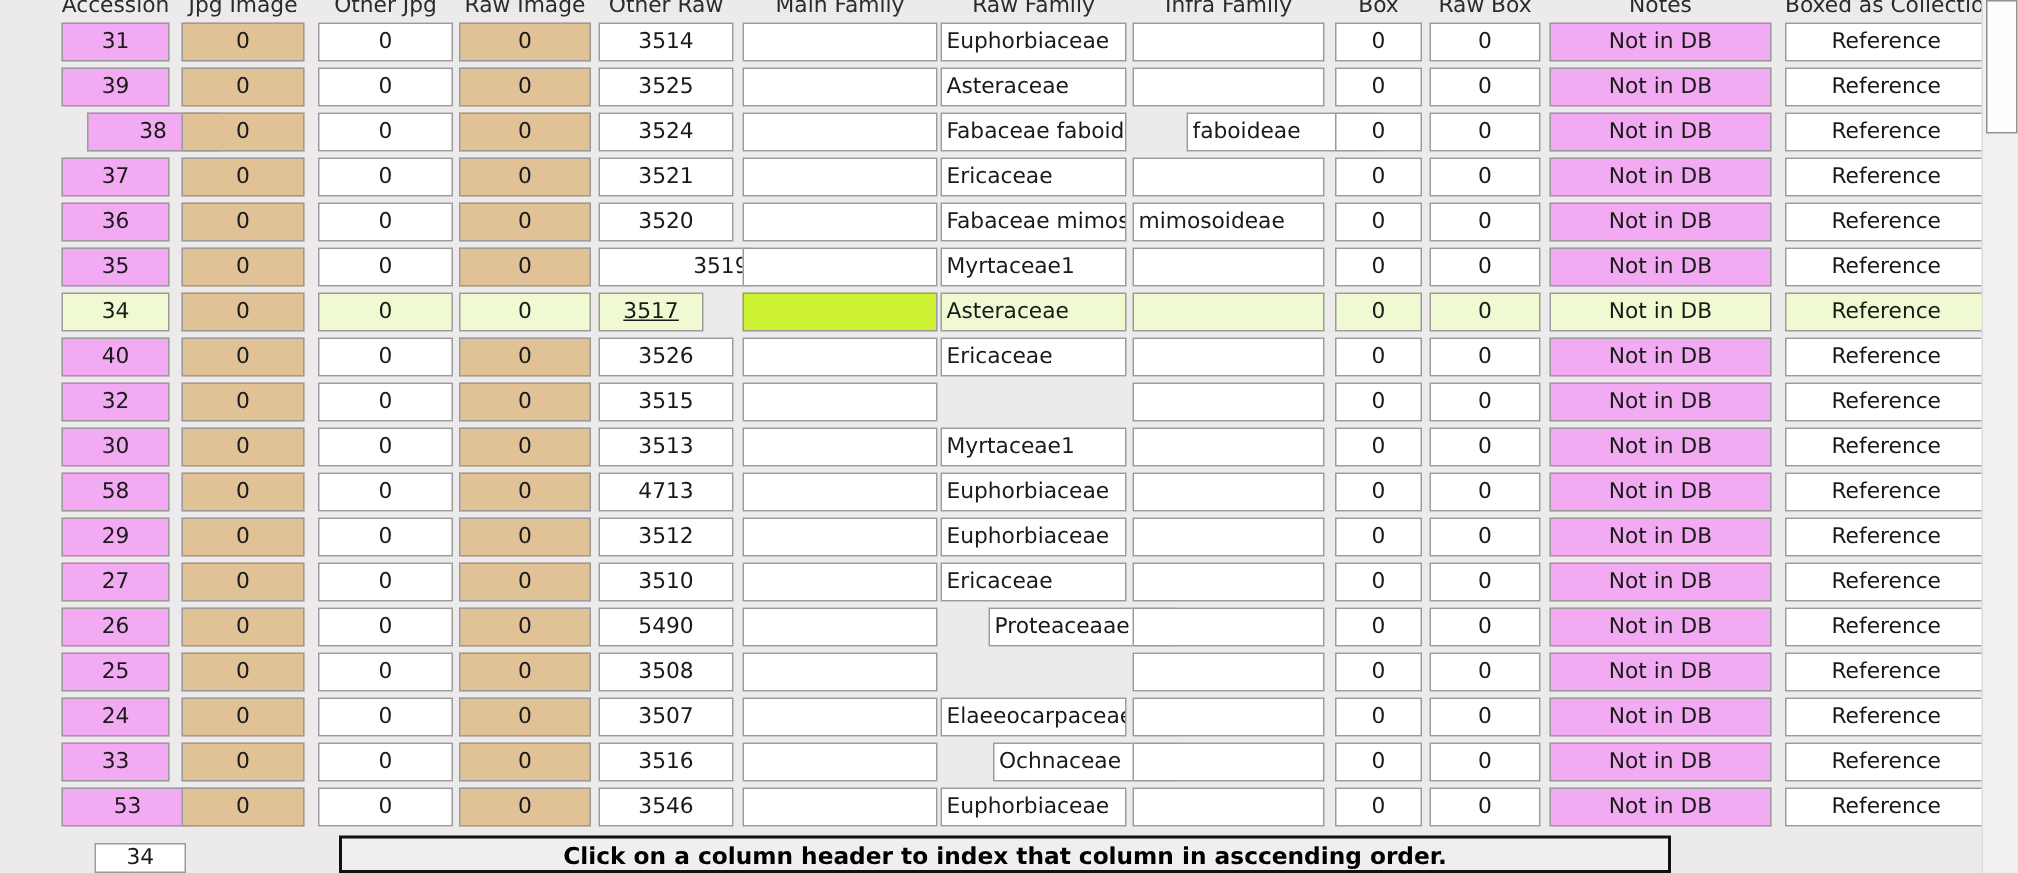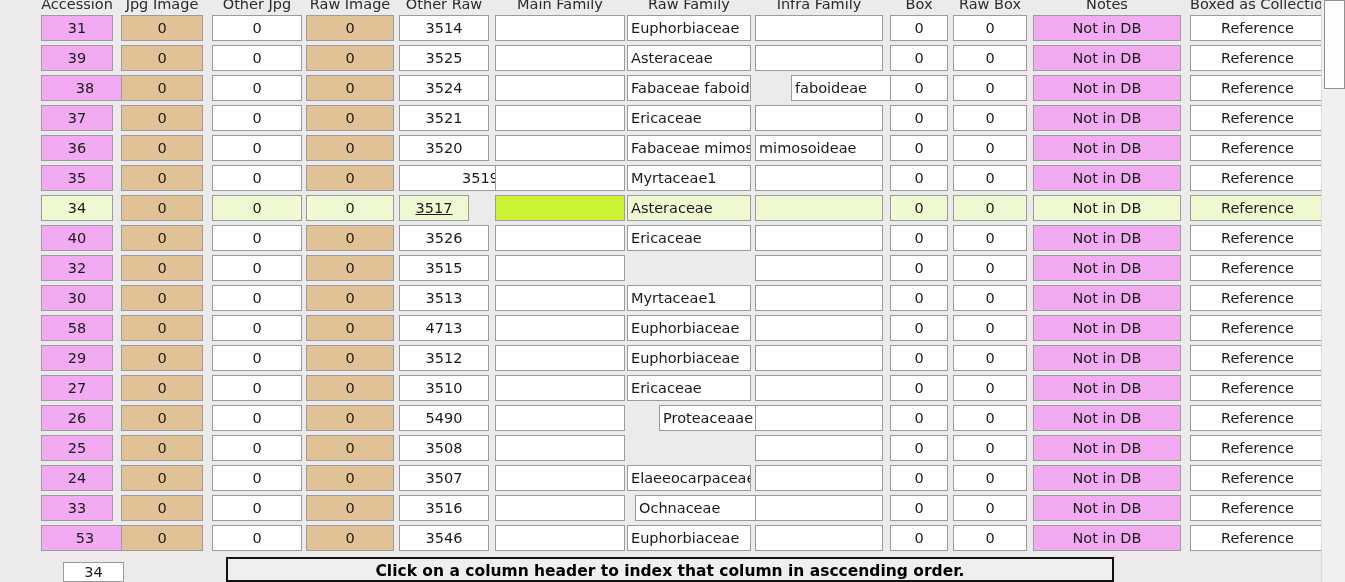--- a/index.html
+++ b/index.html
@@ -169,21 +169,21 @@
         <div class="cell center c-white" style="left: 399px; width: 90px;">3525</div>
         <div class="cell left c-white" style="left: 495px; width: 130px;"></div>
         <div class="cell left c-white" style="left: 627px; width: 124px;">Asteraceae</div>
         <div class="cell left c-white" style="left: 755px; width: 128px;"></div>
         <div class="cell center c-white" style="left: 890px; width: 58px;">0</div>
         <div class="cell center c-white" style="left: 953px; width: 74px;">0</div>
         <div class="cell center c-pink" style="left: 1033px; width: 148px;">Not in DB</div>
         <div class="cell center c-white" style="left: 1190px; width: 135px;">Reference</div>
       </div>
       <div class="data-row">
-        <div class="cell center c-pink" style="left: 41px; width: 88px;">38</div>
+        <div class="cell center c-pink" style="left: 58px; width: 88px;">38</div>
         <div class="cell center c-tan" style="left: 121px; width: 82px;">0</div>
         <div class="cell center c-white" style="left: 212px; width: 90px;">0</div>
         <div class="cell center c-tan" style="left: 306px; width: 88px;">0</div>
         <div class="cell center c-white" style="left: 399px; width: 90px;">3524</div>
         <div class="cell left c-white" style="left: 495px; width: 130px;"></div>
         <div class="cell left c-white" style="left: 627px; width: 124px;">Fabaceae faboideae</div>
         <div class="cell left c-white" style="left: 755px; width: 128px; margin-left: 36px;">faboideae</div>
         <div class="cell center c-white" style="left: 890px; width: 58px;">0</div>
         <div class="cell center c-white" style="left: 953px; width: 74px;">0</div>
         <div class="cell center c-pink" style="left: 1033px; width: 148px;">Not in DB</div>
@@ -369,21 +369,21 @@
         <div class="cell center c-pink" style="left: 1033px; width: 148px;">Not in DB</div>
         <div class="cell center c-white" style="left: 1190px; width: 135px;">Reference</div>
       </div>
       <div class="data-row">
         <div class="cell center c-pink" style="left: 41px; width: 72px;">33</div>
         <div class="cell center c-tan" style="left: 121px; width: 82px;">0</div>
         <div class="cell center c-white" style="left: 212px; width: 90px;">0</div>
         <div class="cell center c-tan" style="left: 306px; width: 88px;">0</div>
         <div class="cell center c-white" style="left: 399px; width: 90px;">3516</div>
         <div class="cell left c-white" style="left: 495px; width: 130px;"></div>
-        <div class="cell left c-white" style="left: 635px; width: 124px;">Ochnaceae</div>
+        <div class="cell left c-white" style="left: 662px; width: 124px;">Ochnaceae</div>
         <div class="cell left c-white" style="left: 755px; width: 128px;"></div>
         <div class="cell center c-white" style="left: 890px; width: 58px;">0</div>
         <div class="cell center c-white" style="left: 953px; width: 74px;">0</div>
         <div class="cell center c-pink" style="left: 1033px; width: 148px;">Not in DB</div>
         <div class="cell center c-white" style="left: 1190px; width: 135px;">Reference</div>
       </div>
       <div class="data-row">
         <div class="cell center c-pink" style="left: 41px; width: 88px;">53</div>
         <div class="cell center c-tan" style="left: 121px; width: 82px;">0</div>
         <div class="cell center c-white" style="left: 212px; width: 90px;">0</div>

